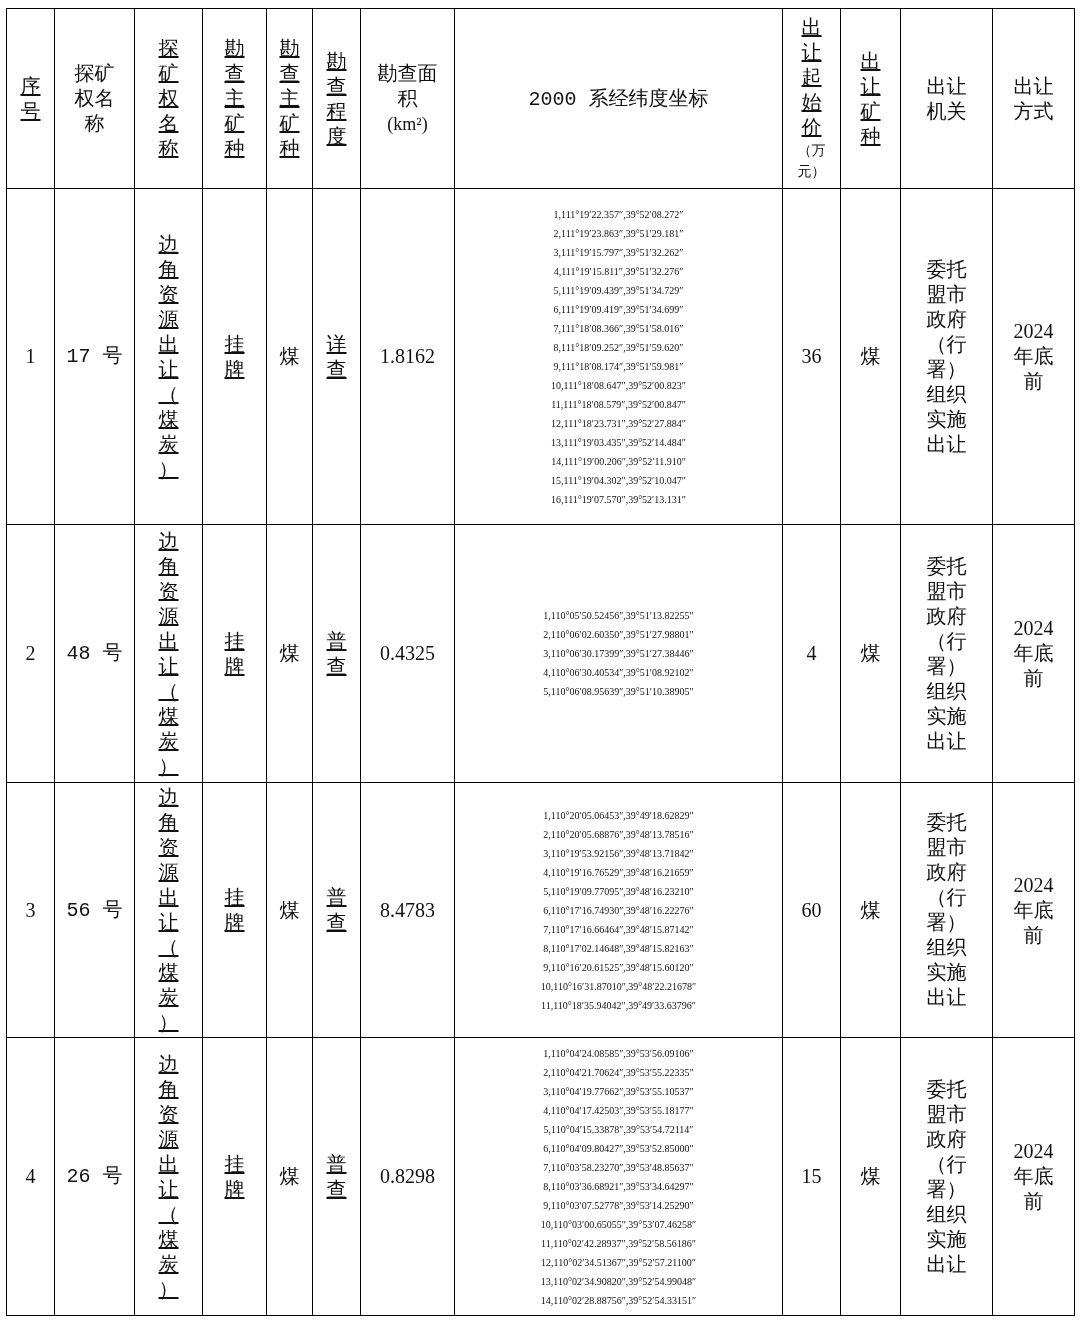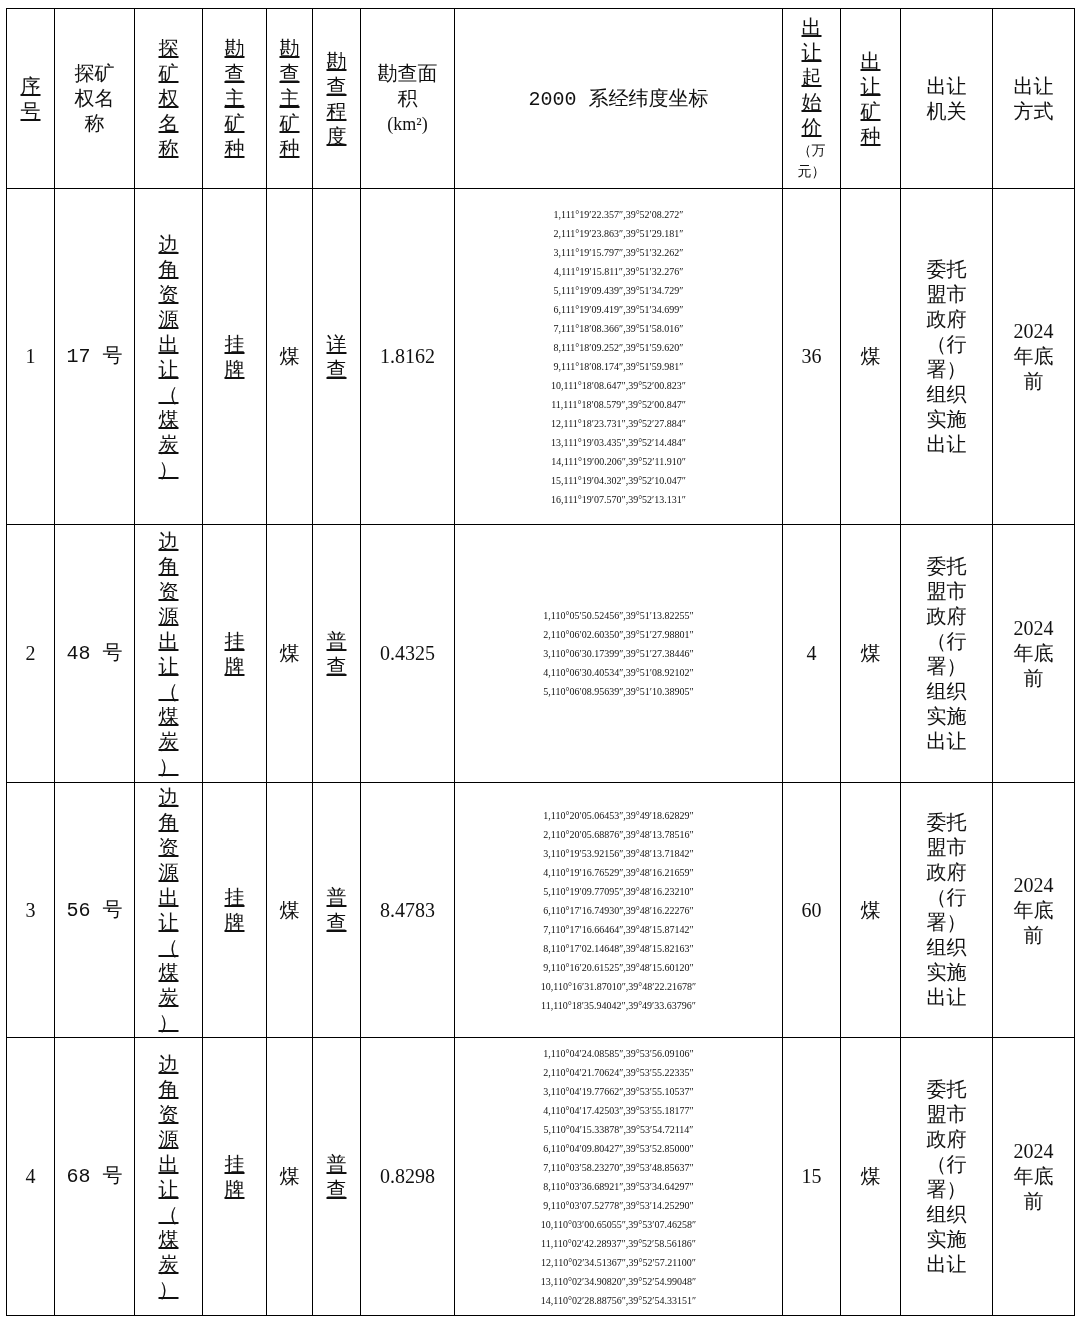--- a/index.html
+++ b/index.html
@@ -168,21 +168,21 @@
 10,110°16′31.87010″,39°48′22.21678″
 11,110°18′35.94042″,39°49′33.63796″</div>
         </td>
       <td>60</td>
       <td>煤</td>
       <td><span class="w2">委托盟市政府（行署）组织实施出让</span></td>
       <td><span class="w2a">2024年底前</span></td>
     </tr>
     <tr class="row-4">
       <td>4</td>
-      <td class="nowrap">68 号</td>
+      <td class="nowrap">26 号</td>
       <td><span class="w1">边角资源出让（煤炭）</span></td>
       <td><span class="w1">挂牌</span></td>
       <td>煤</td>
       <td><span class="w1">普查</span></td>
       <td>0.8298</td>
       <td>
           <div class="coords">1,110°04′24.08585″,39°53′56.09106″
 2,110°04′21.70624″,39°53′55.22335″
 3,110°04′19.77662″,39°53′55.10537″
 4,110°04′17.42503″,39°53′55.18177″

